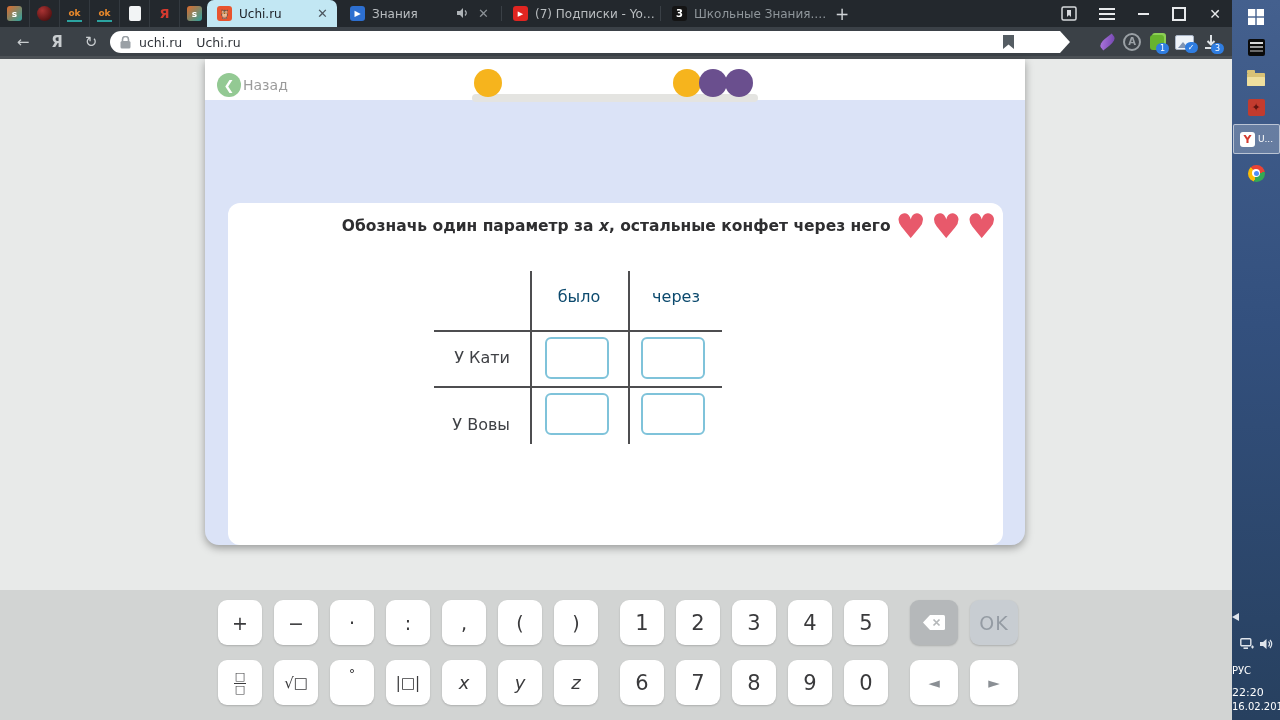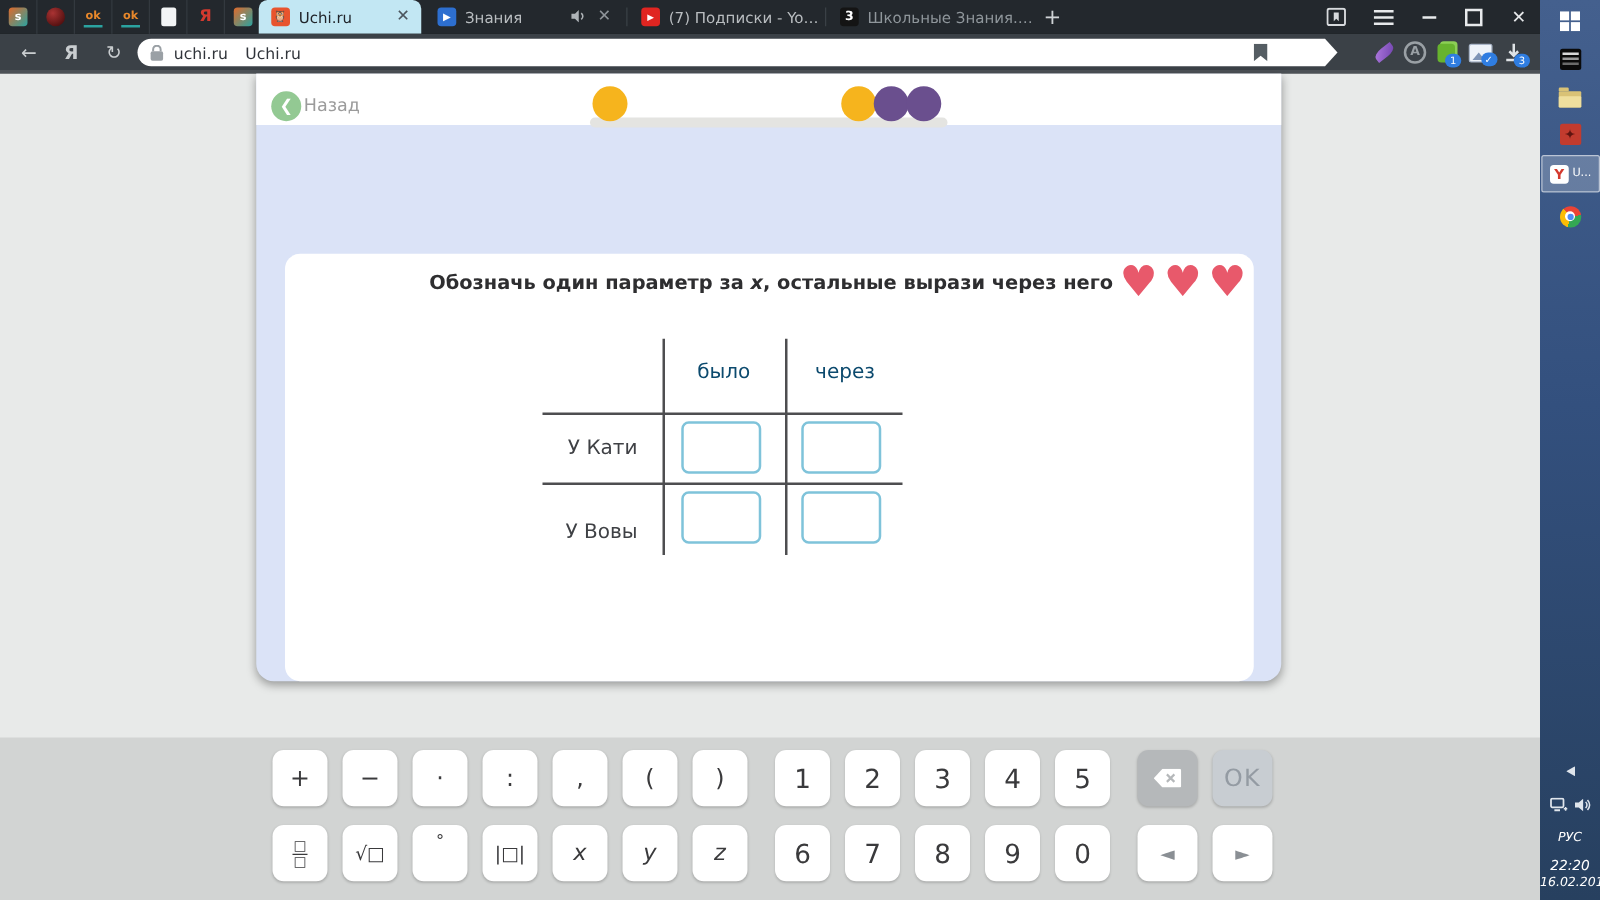--- a/index.html
+++ b/index.html
@@ -67,21 +67,21 @@
   .key.arrow{color:#8a8f94;font-size:15px;}
   .key .letter{font-style:italic;font-size:18px;}
   .frac{display:flex;flex-direction:column;align-items:center;font-size:11px;line-height:11px;color:#3a3a3c;}
   .frac .num{border-bottom:1.5px solid #3a3a3c;padding:0 1px 1px;}
   .degkey{align-self:flex-start;padding-top:6px;font-size:13px;}
 
   
   #taskbar{position:absolute;left:1232px;top:0;width:48px;height:720px;background:linear-gradient(180deg,#44608e 0%,#33507e 45%,#27405f 100%);}
   .tkitem{position:absolute;left:0;width:48px;height:30px;display:flex;align-items:center;justify-content:center;}
   #tkactive{position:absolute;left:1px;top:98px;width:45px;height:28px;background:rgba(255,255,255,.22);border:1px solid rgba(255,255,255,.55);border-radius:2px;display:flex;align-items:center;justify-content:center;gap:3px;}
-  #tray{position:absolute;left:0;bottom:6px;width:48px;text-align:center;color:#fff;font-style:italic;}
+  #tray{position:absolute;left:0;bottom:6px;width:48px;text-align:left;color:#fff;}
   #tray .txt{font-size:10px;line-height:14px;}
   #tray .time{font-size:11px;}
 </style>
 </head>
 <body>
 
 <div id="screen">
 
   <div id="browser">
 
@@ -221,21 +221,21 @@
           <div id="progressbar"></div>
           <div class="dot" style="left:269px;background:#f6b41d;"></div>
           <div class="dot" style="left:468px;background:#f6b41d;"></div>
           <div class="dot" style="left:494px;background:#6a4f8e;"></div>
           <div class="dot" style="left:520px;background:#6a4f8e;"></div>
         </div>
 
 
         <div id="innercard">
           <div id="instr">
-            <span id="instrtext"><span>Обозначь один параметр за </span><span class="it">x</span><span>, остальные вырази через него</span></span>
+            <span id="instrtext"><span>Обозначь один параметр за </span><span class="it">x</span><span>, остальные конфет через него</span></span>
             <span class="heart">♥</span>
             <span class="heart">♥</span>
             <span class="heart">♥</span>
           </div>
 
           <div id="qtable">
             <div class="vline" style="left:96px;"></div>
             <div class="vline" style="left:194px;"></div>
             <div class="hline" style="top:59px;"></div>
             <div class="hline" style="top:115px;"></div>

